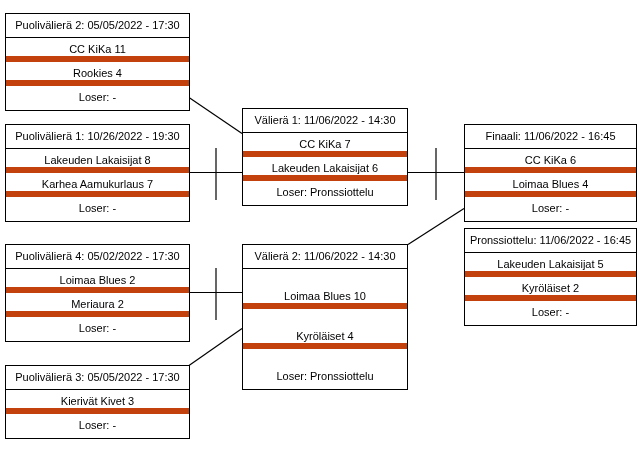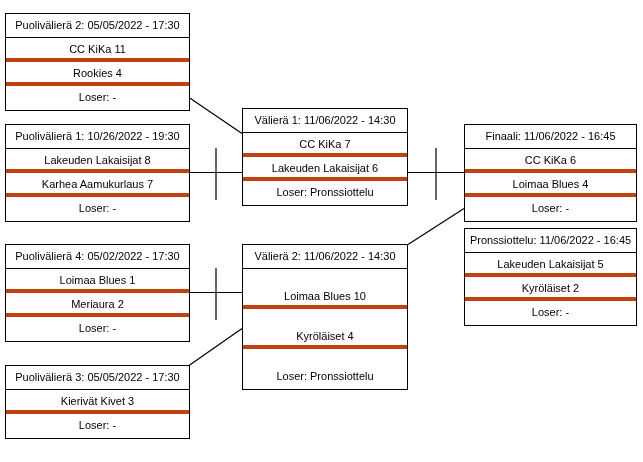--- a/index.html
+++ b/index.html
@@ -38,21 +38,21 @@
     text-align: center;
     font-size: 11px;
     color: #000000;
     white-space: nowrap;
     overflow: hidden;
   }
   .match-row.header-row {
     border-bottom: 1px solid #000000;
   }
   .match-row.team-row {
-    border-bottom: 4px solid #c2410c;
+    border-bottom: 6px solid #c2410c;
   }
   .match-row.loser-row {
     border-bottom: none;
   }
 </style>
 </head>
 <body>
 
 <div id="bracket-root">
 
@@ -85,21 +85,21 @@
 
   <div class="match-box" style="left:5px; top:124px; width:185px;">
     <div class="match-row header-row">Puolivälierä 1: 10/26/2022 - 19:30</div>
     <div class="match-row team-row">Lakeuden Lakaisijat 8</div>
     <div class="match-row team-row">Karhea Aamukurlaus 7</div>
     <div class="match-row loser-row">Loser: -</div>
   </div>
 
   <div class="match-box" style="left:5px; top:244px; width:185px;">
     <div class="match-row header-row">Puolivälierä 4: 05/02/2022 - 17:30</div>
-    <div class="match-row team-row">Loimaa Blues 1</div>
+    <div class="match-row team-row">Loimaa Blues 2</div>
     <div class="match-row team-row">Meriaura 2</div>
     <div class="match-row loser-row">Loser: -</div>
   </div>
 
   <div class="match-box" style="left:5px; top:365px; width:185px;">
     <div class="match-row header-row">Puolivälierä 3: 05/05/2022 - 17:30</div>
     <div class="match-row team-row">Kierivät Kivet 3</div>
     <div class="match-row loser-row">Loser: -</div>
   </div>
 

